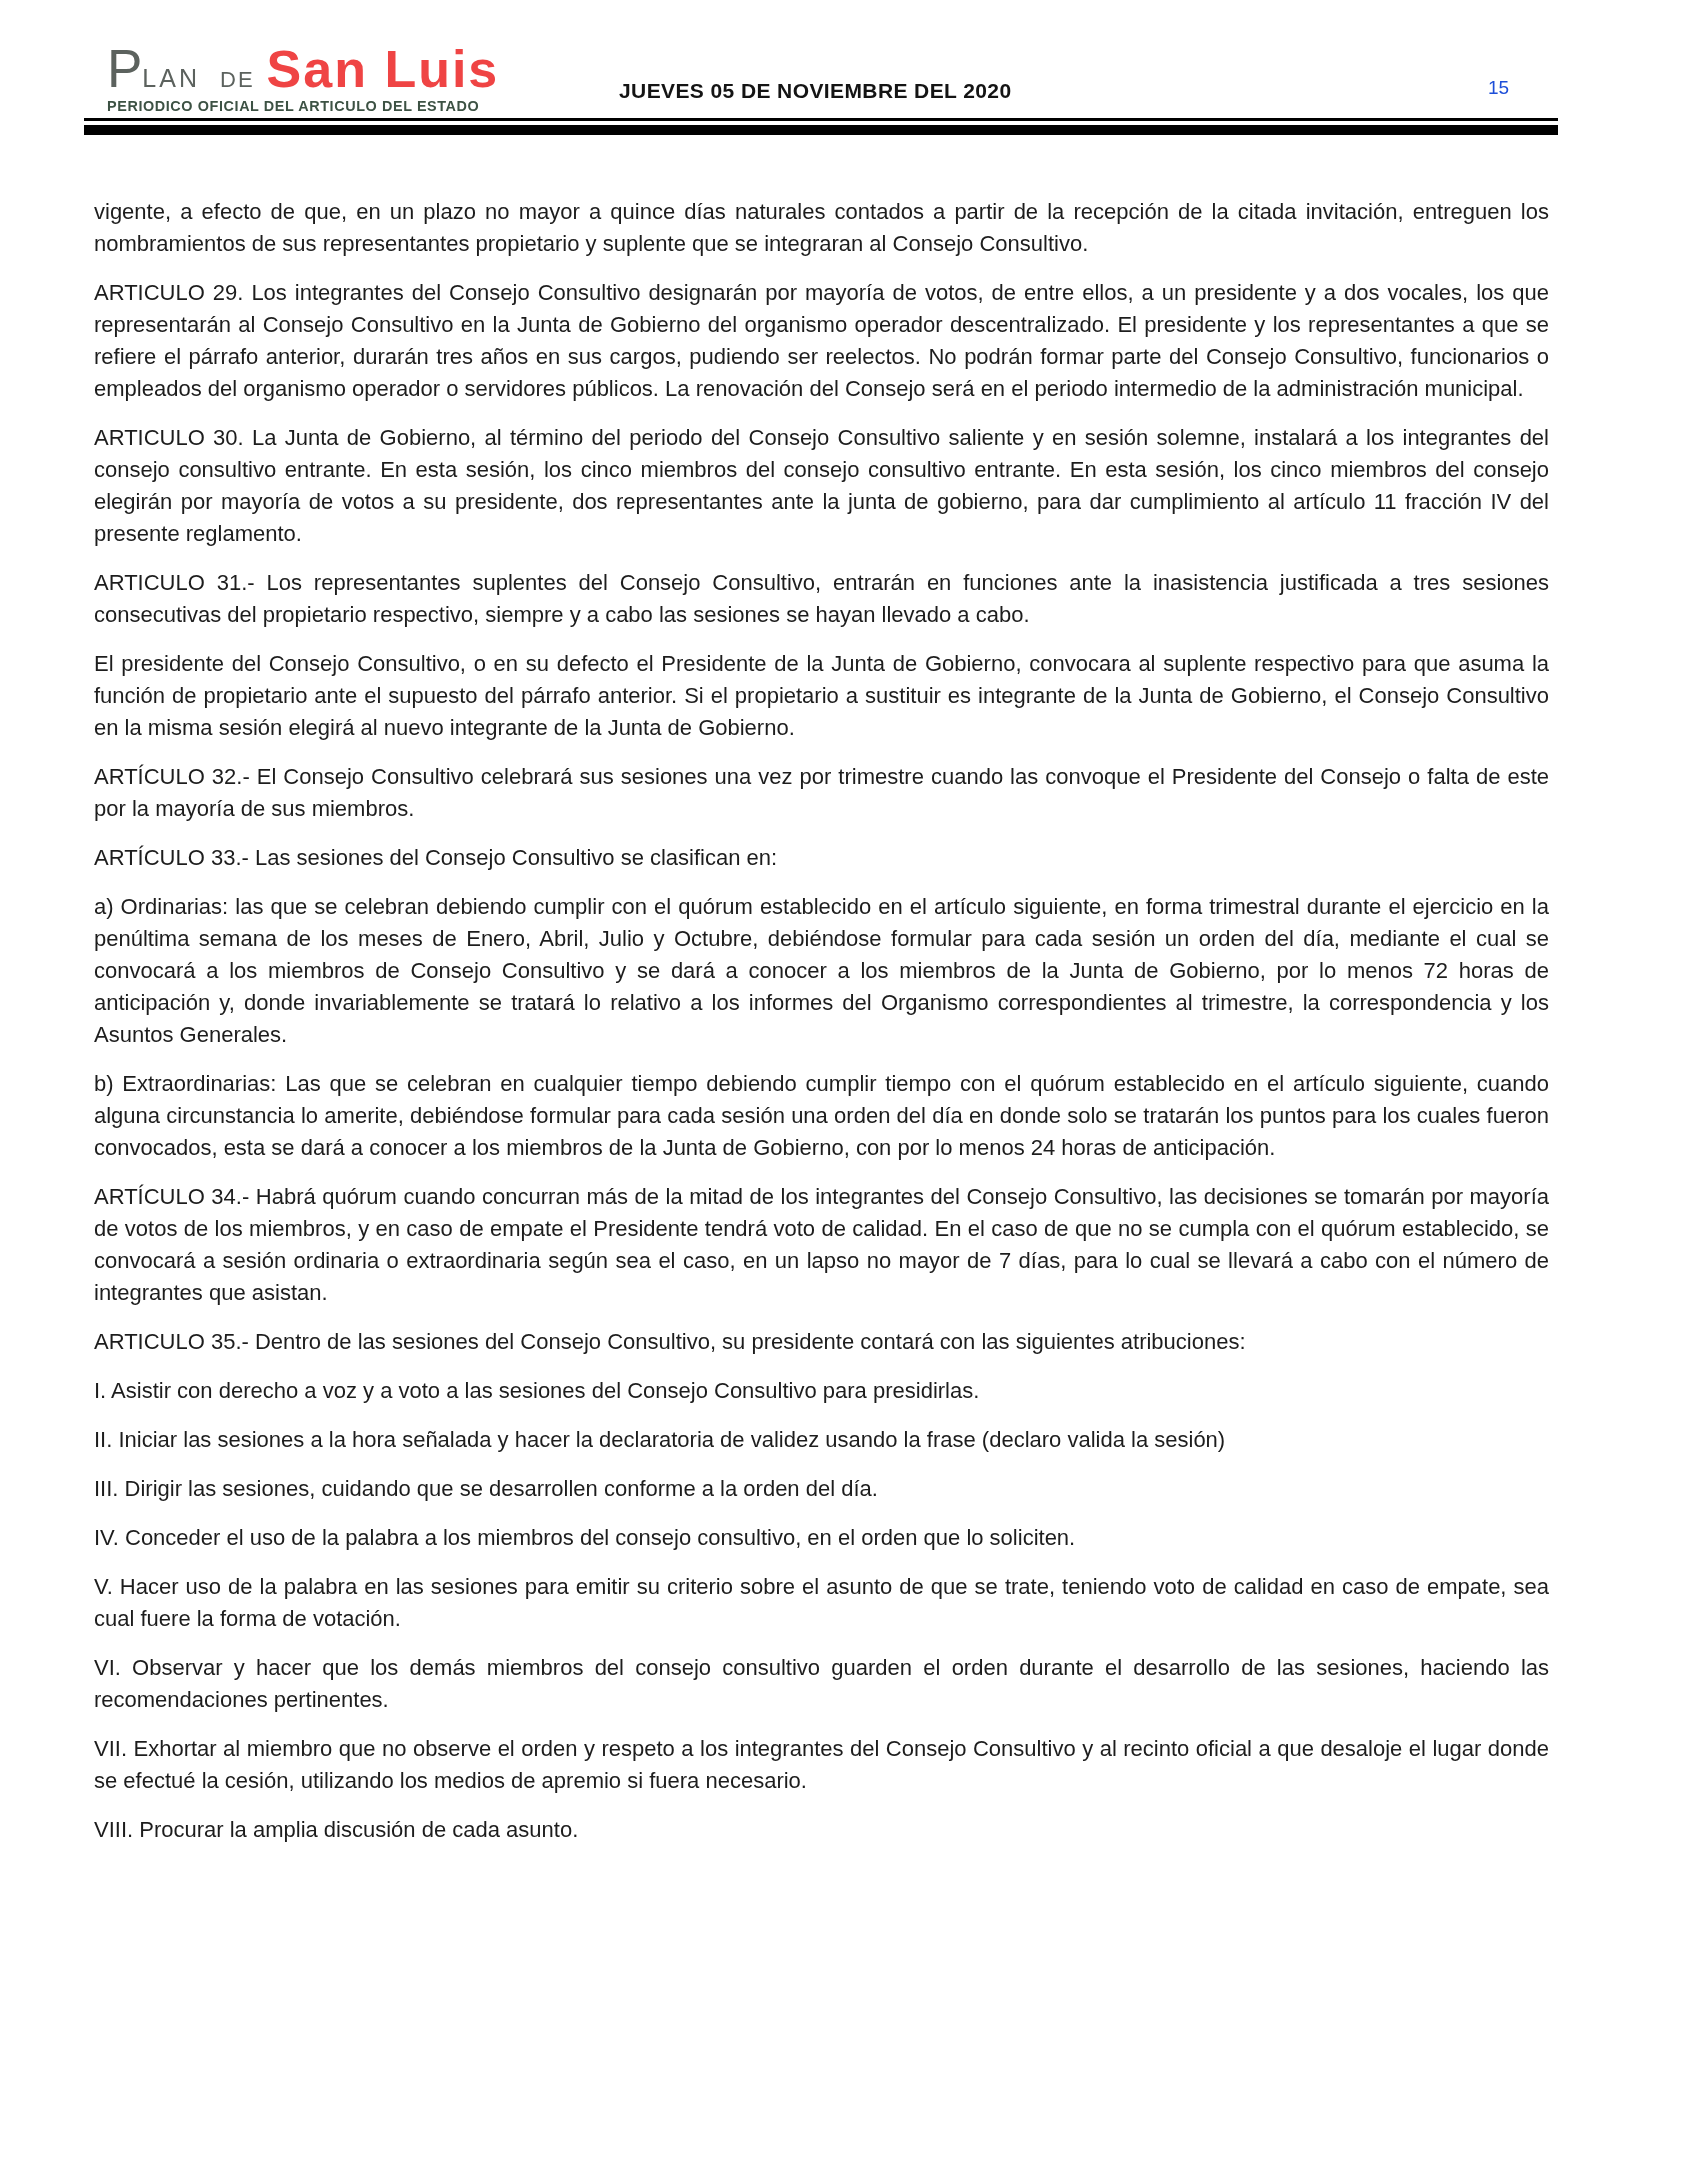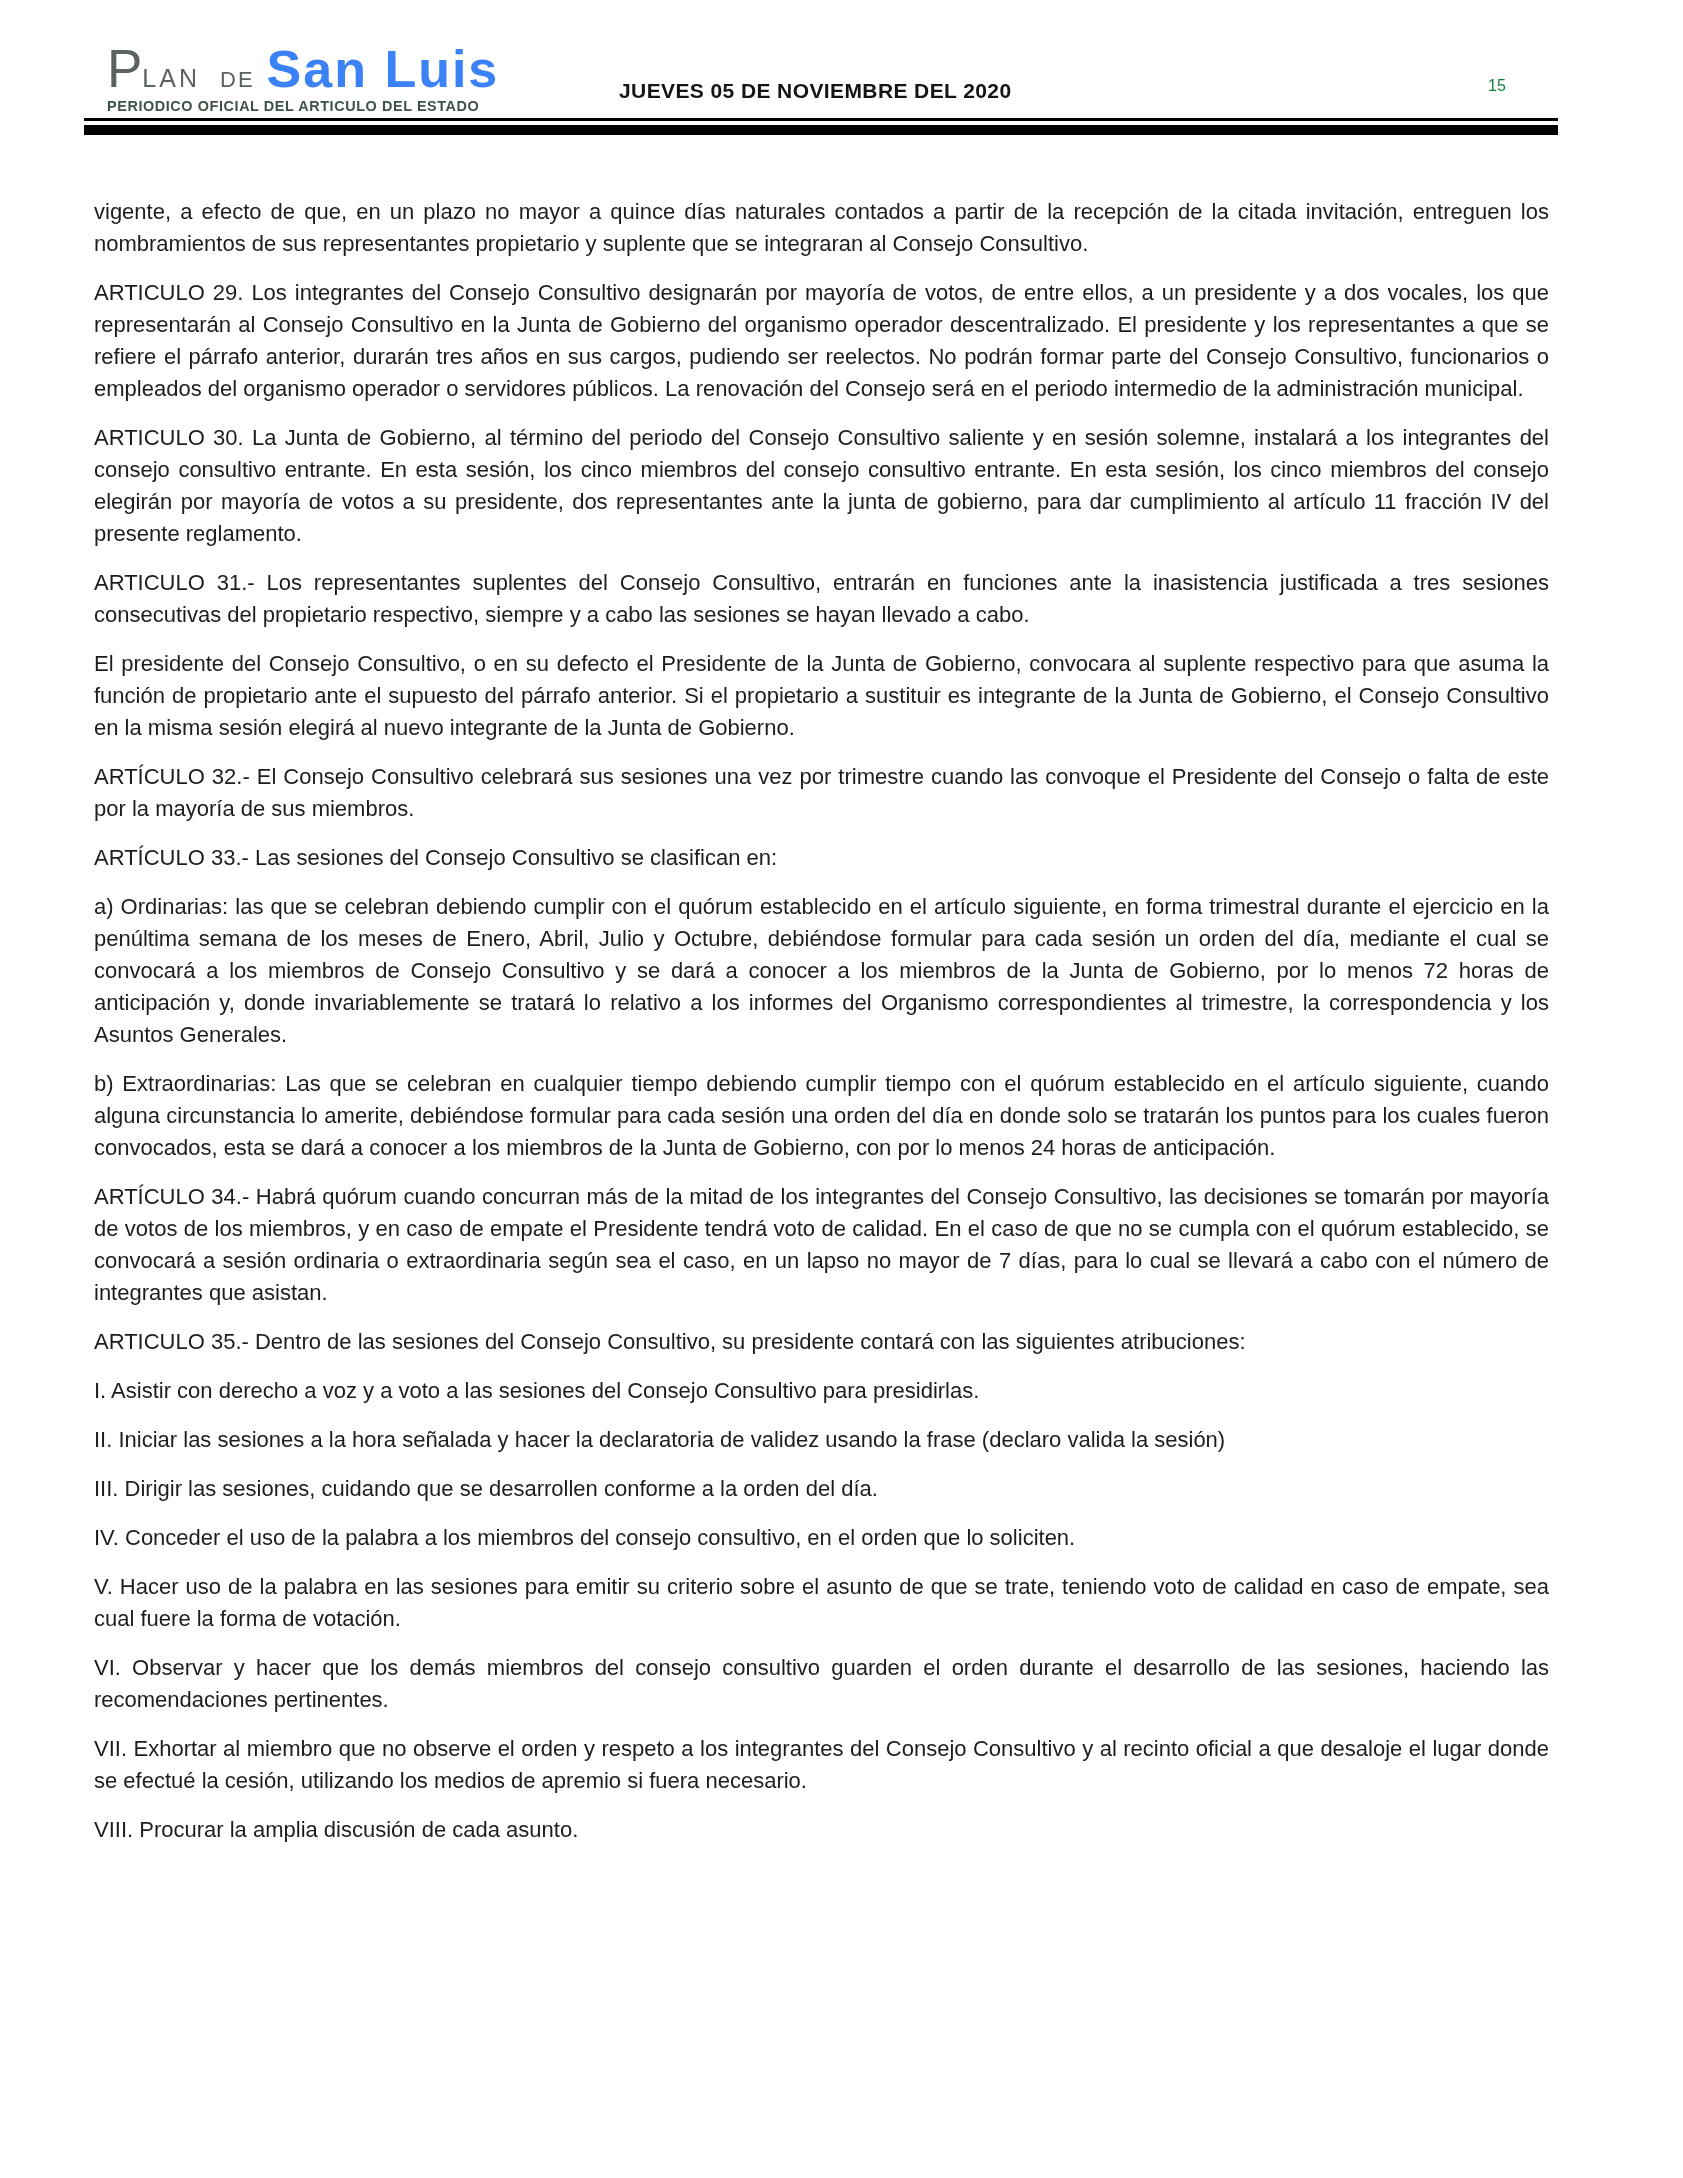--- a/index.html
+++ b/index.html
@@ -49,21 +49,21 @@
   .logo-de {
     font-size: 22px;
     color: #5c625e;
     letter-spacing: 2px;
     margin-left: 20px;
   }
   .logo-main {
     font-size: 52px;
     line-height: 52px;
     font-weight: bold;
-    color: #3b82f6;
+    color: #ef4444;
     letter-spacing: 2px;
     margin-left: 12px;
   }
   .logo-sub {
     font-size: 14.4px;
     font-weight: bold;
     color: #3d5244;
     letter-spacing: 0.6px;
     margin-top: 3px;
     white-space: nowrap;
@@ -75,22 +75,22 @@
     font-size: 21px;
     letter-spacing: 0.4px;
     color: #141414;
     white-space: nowrap;
     font-weight: bold;
   }
   .masthead-pagenum {
     position: absolute;
     left: 1488px;
     top: 77px;
-    font-size: 16px;
-    color: #15803d;
+    font-size: 19px;
+    color: #1d4ed8;
   }
   .rule-thin {
     position: absolute;
     left: 84px;
     top: 118px;
     width: 1474px;
     height: 3px;
     background: #000;
   }
   .rule-thick {

